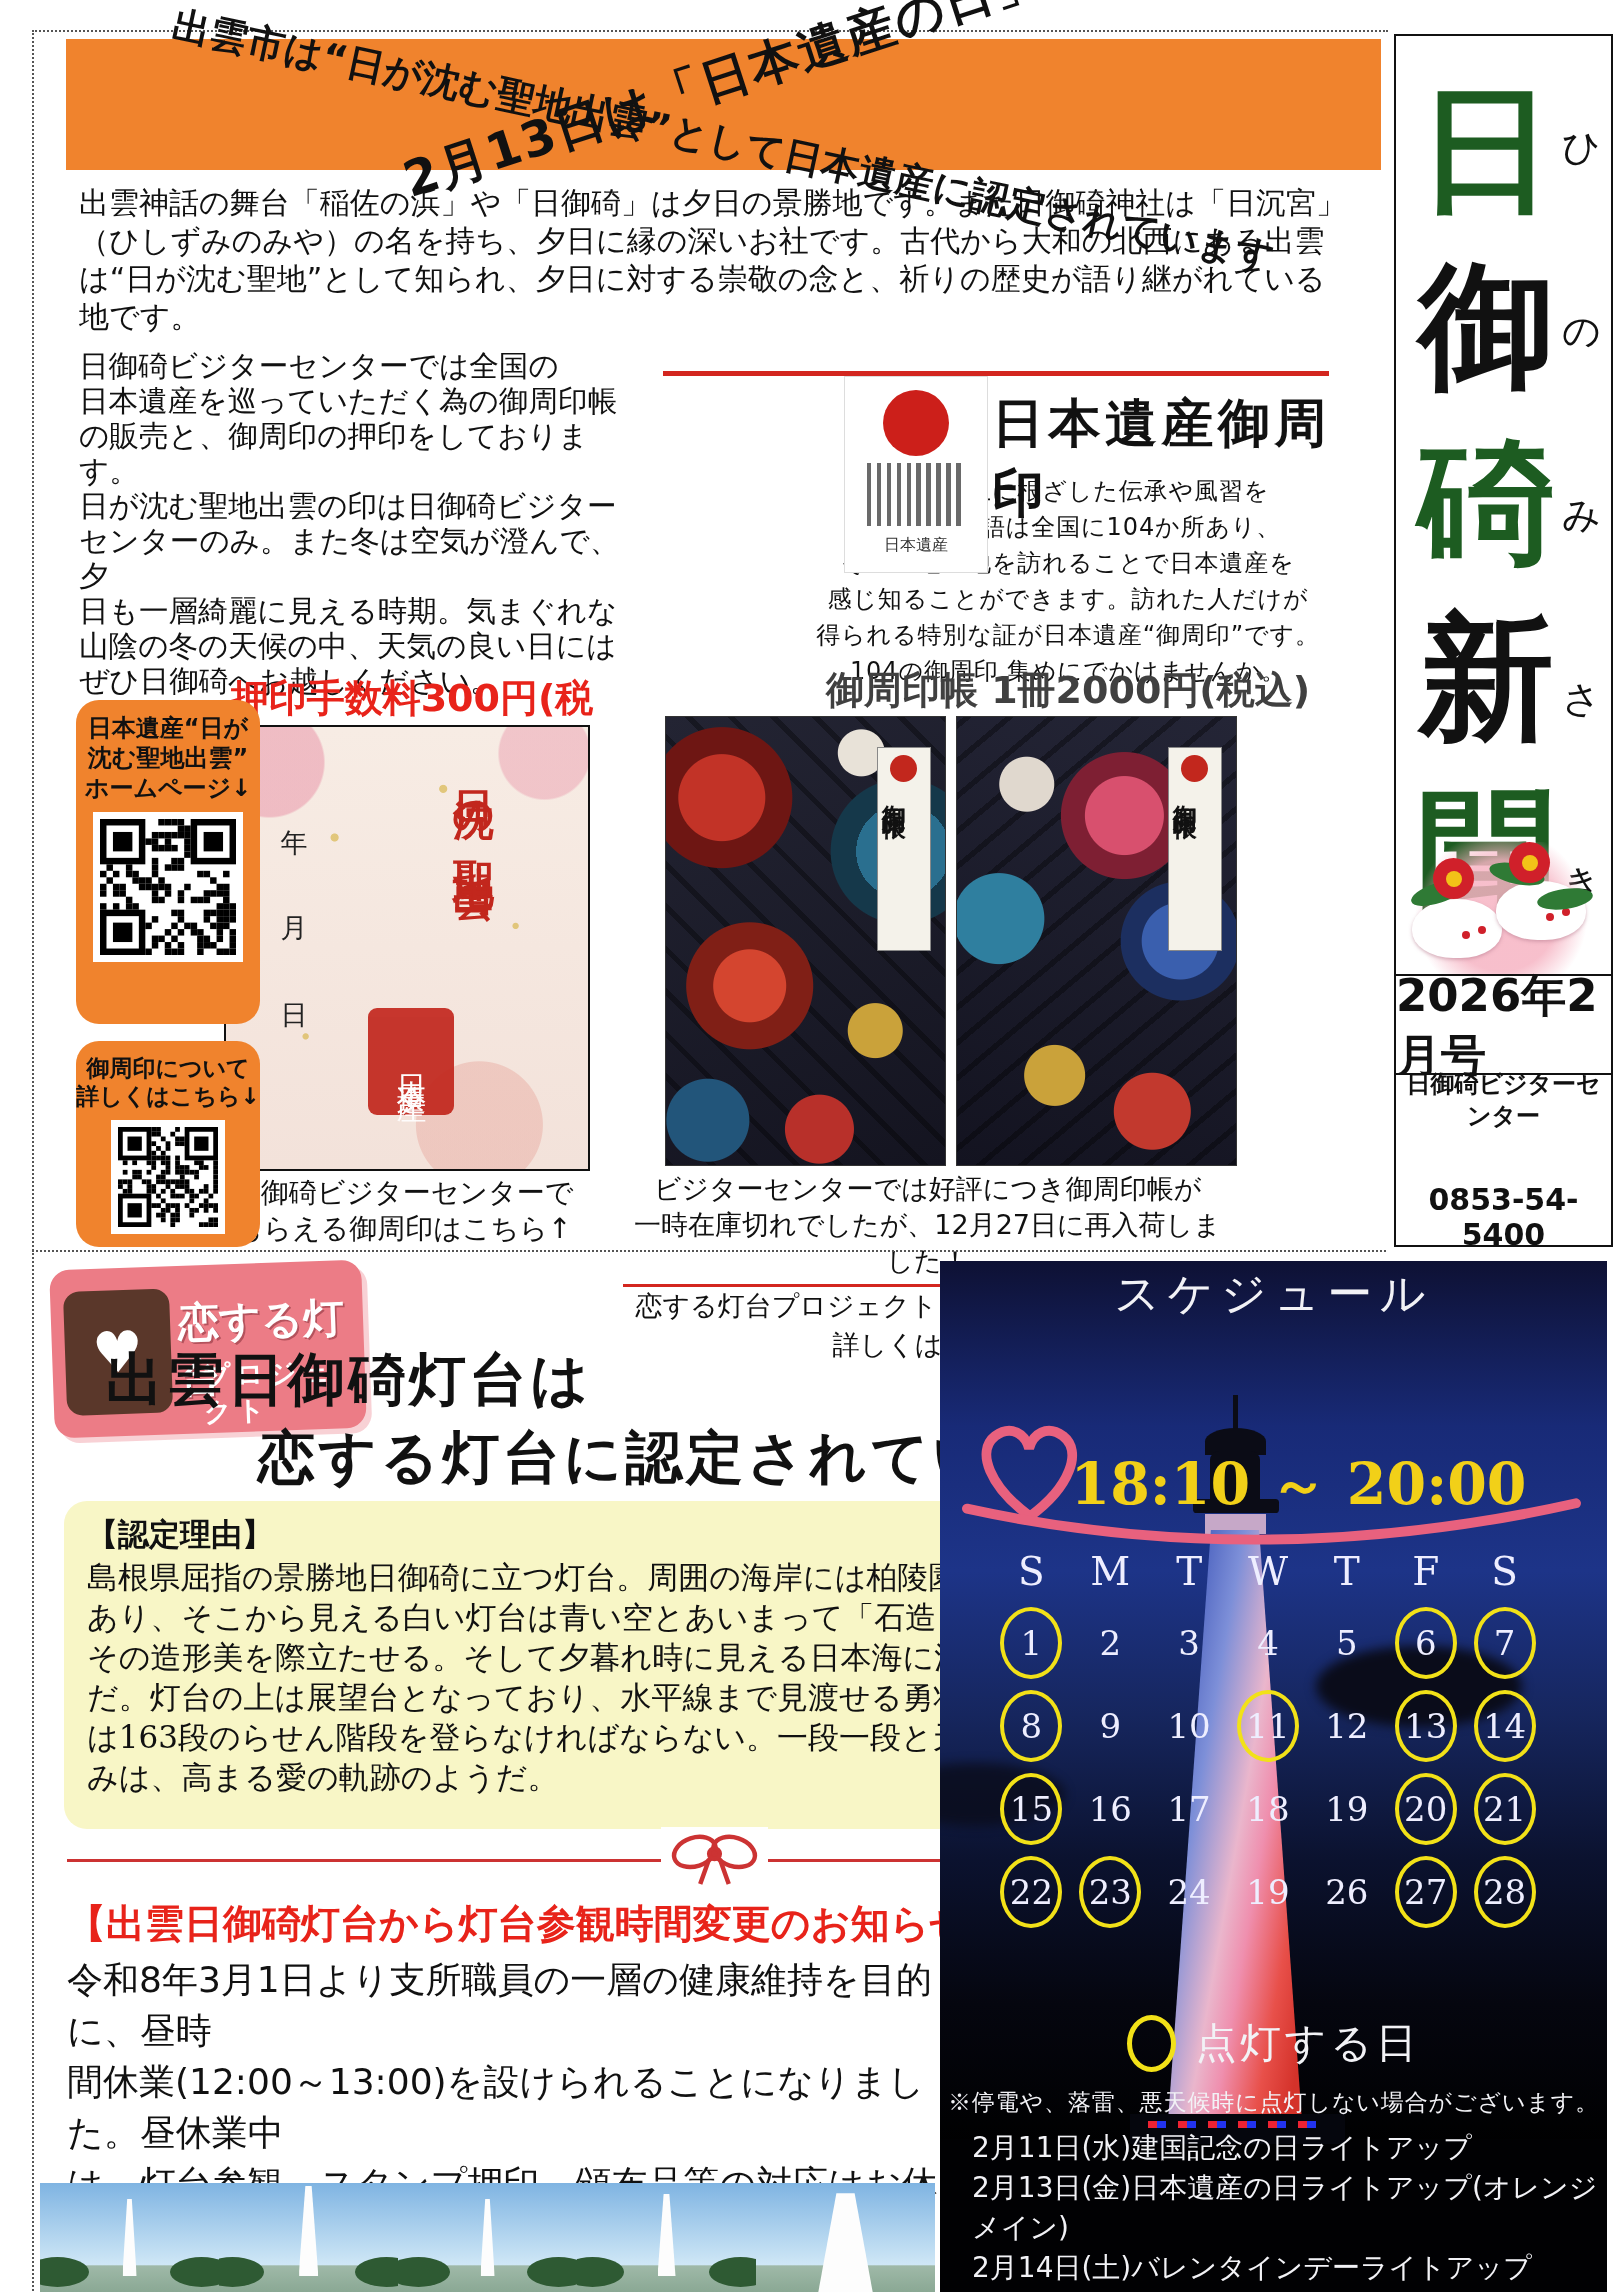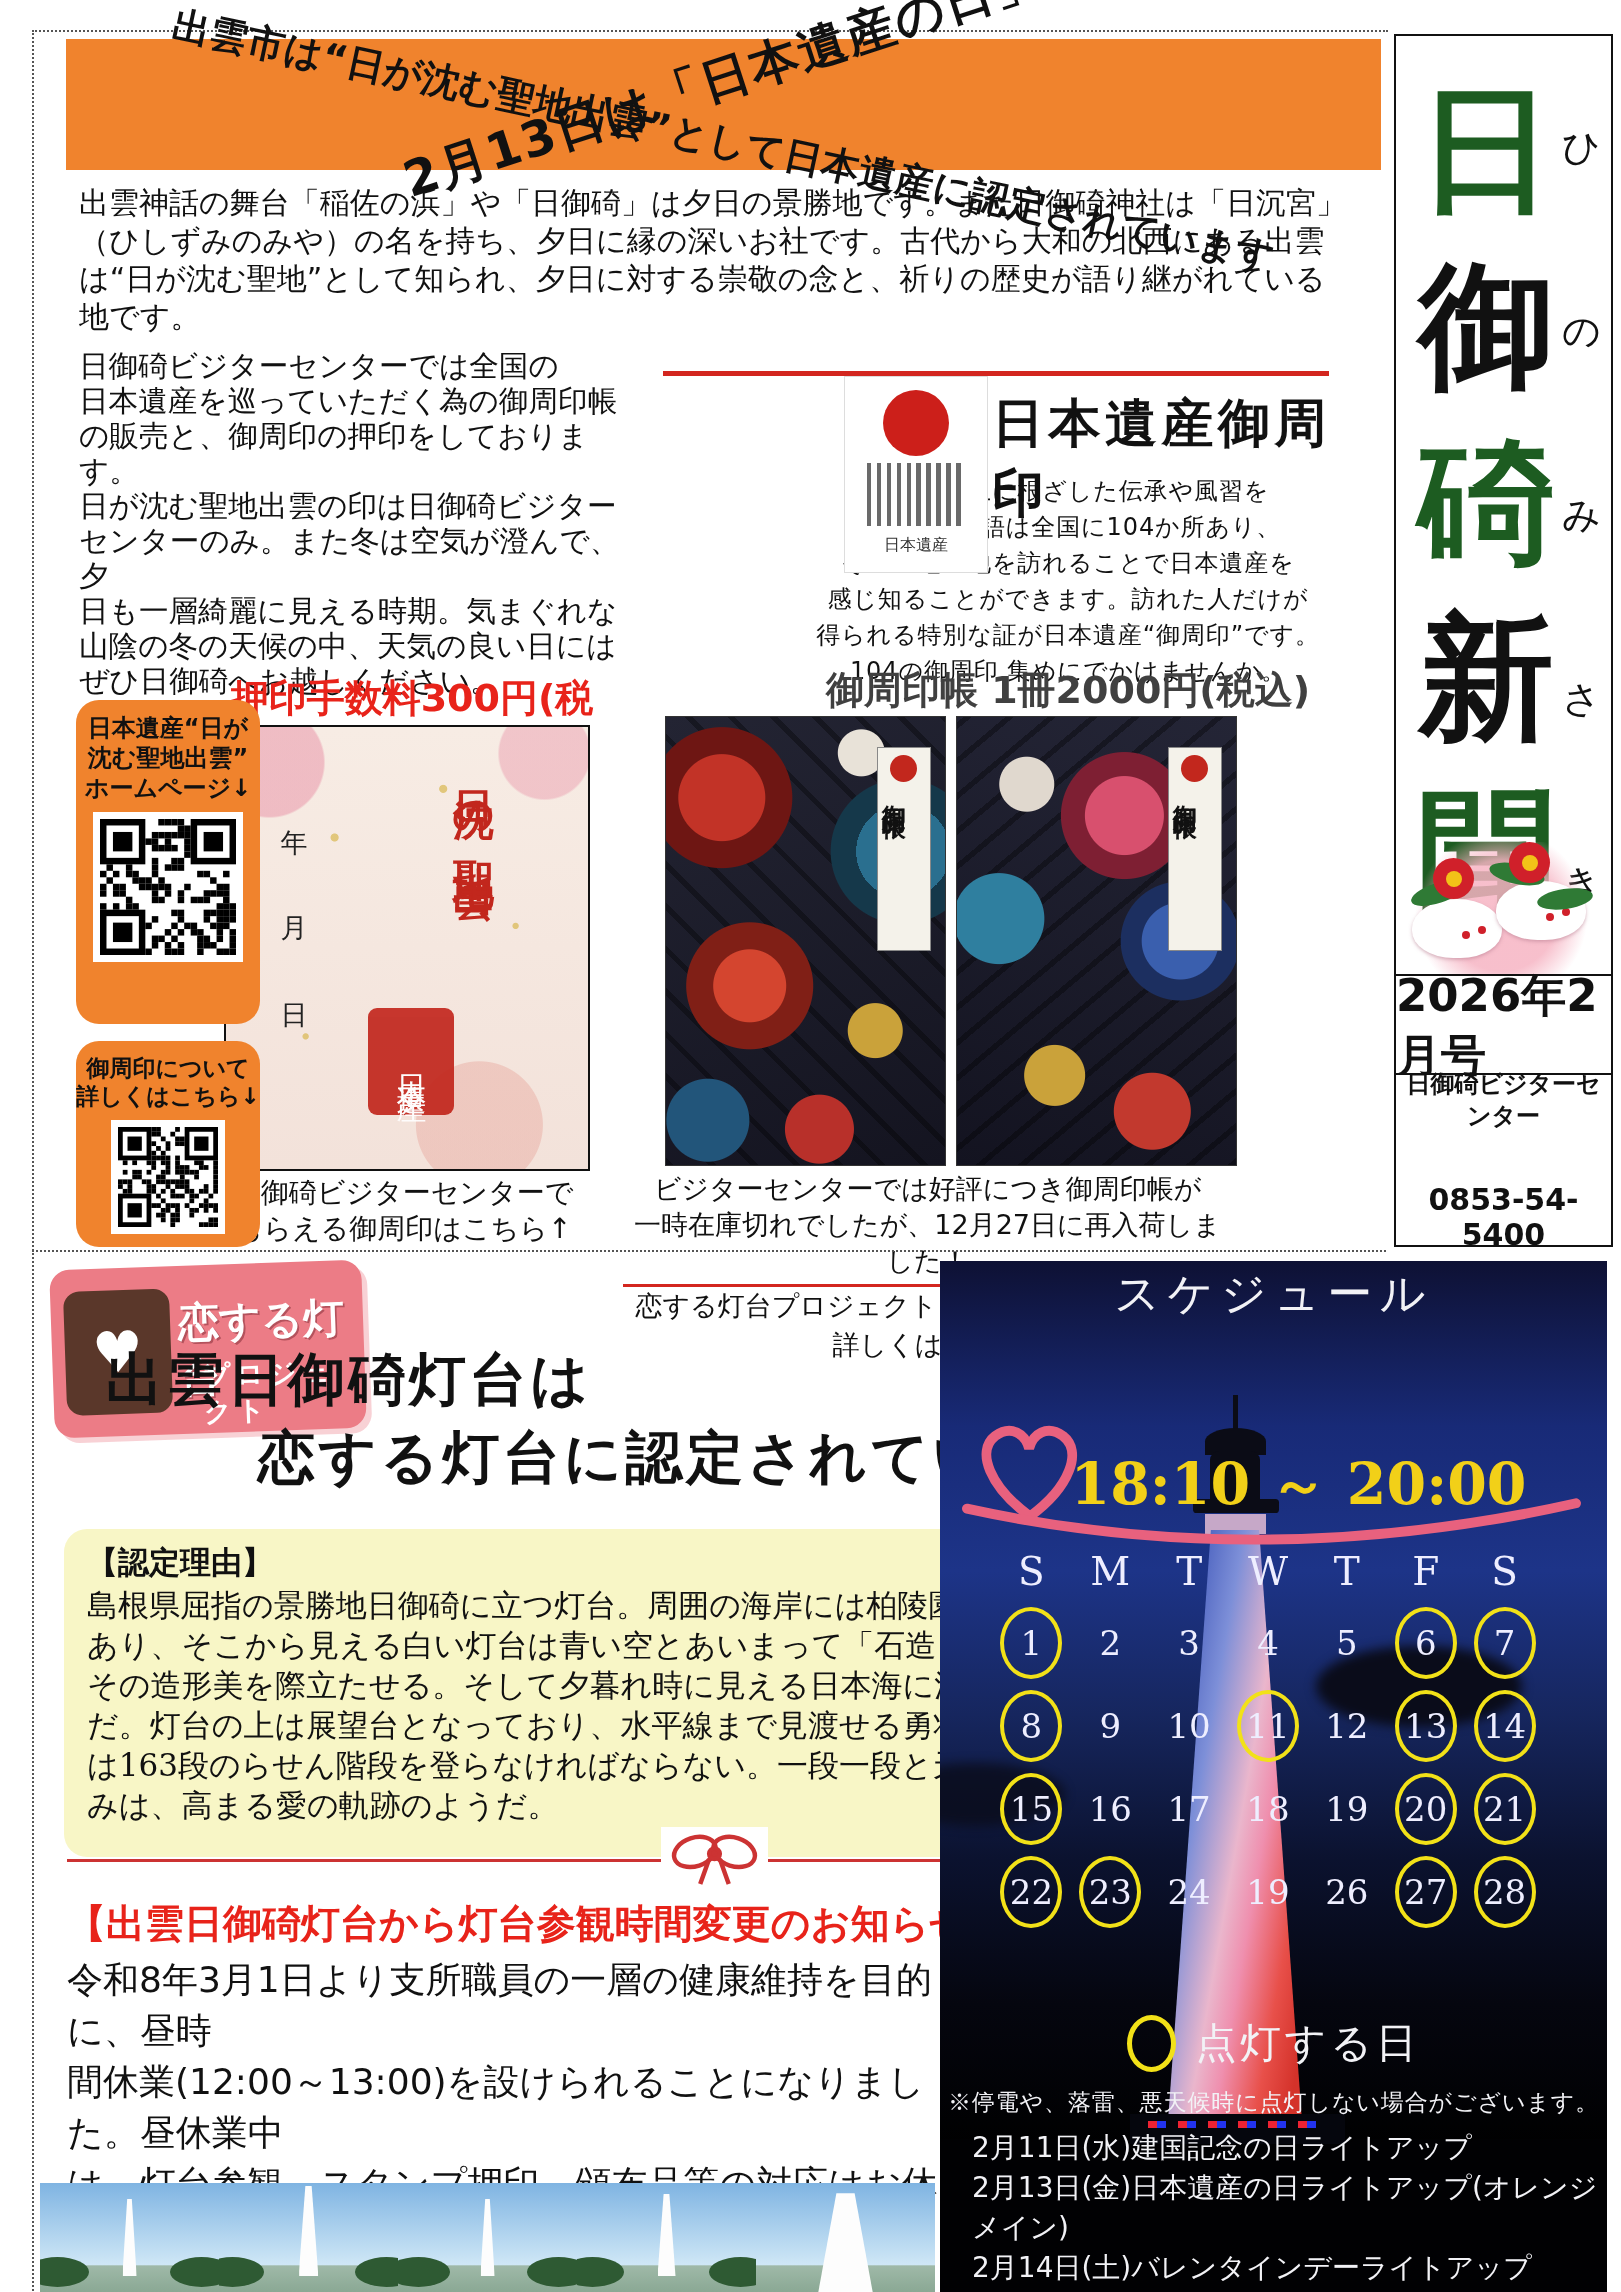--- a/index.html
+++ b/index.html
@@ -96,21 +96,21 @@
   .koi-logo{left:52px;top:1265px;width:312px;height:168px;background:#EC7C86;border-radius:19.7px;
      transform:rotate(-2deg);box-shadow:5.4px 5.4px 0 rgba(236,124,134,.35);}
   .koi-heart{position:absolute;left:12.5px;top:21.5px;width:106px;height:124px;background:#5A372A;border-radius:16px;
      display:flex;align-items:center;justify-content:center;color:#fff;font-size:57px;}
   .koi-t1{position:absolute;left:127px;top:30px;color:#fff;font-weight:bold;font-size:41px;text-shadow:1.8px 1.8px 0 #b4525c;}
   .koi-t2{position:absolute;left:150px;top:93px;color:#fff;font-weight:bold;font-size:27px;letter-spacing:5.4px;}
   .koi-qr-label{left:546px;top:1286px;width:502px;text-align:right;font-size:27px;line-height:39px;}
   .koi-qr{left:1082px;top:1272px;width:201px;height:201px;background:#fff;}
   .lh-h1{left:106px;top:1342px;font-size:57px;font-weight:bold;letter-spacing:3.6px;}
   .lh-h2{left:258px;top:1420px;font-size:57px;font-weight:bold;letter-spacing:3.6px;}
-  .reason{left:64px;top:1501px;width:1300px;height:328px;background:#F8F6C6;border-radius:23px;padding:12.5px 23px;box-sizing:border-box;margin-top:28px;}
+  .reason{left:64px;top:1501px;width:1300px;height:328px;background:#F8F6C6;border-radius:23px;padding:12.5px 23px;box-sizing:border-box;}
   .reason .rt{font-size:31px;font-weight:bold;}
   .reason .rb{font-size:31px;line-height:40px;margin-top:1.8px;}
   .ribbon-line{left:67px;top:1859px;width:1295px;border-top:3.6px solid #C33;}
   .bow{left:661px;top:1827px;width:107px;height:63px;z-index:2;background:#fff;}
   .notice-title{left:67px;top:1897px;font-size:39px;font-weight:bold;color:#E8231A;}
   .notice-body{left:67px;top:1954px;width:905px;font-size:36px;line-height:51px;}
 
   
   .strip-photos{left:40px;top:2183px;width:896px;height:109px;display:flex;}
   .sp{position:relative;width:179px;height:109px;overflow:hidden;

